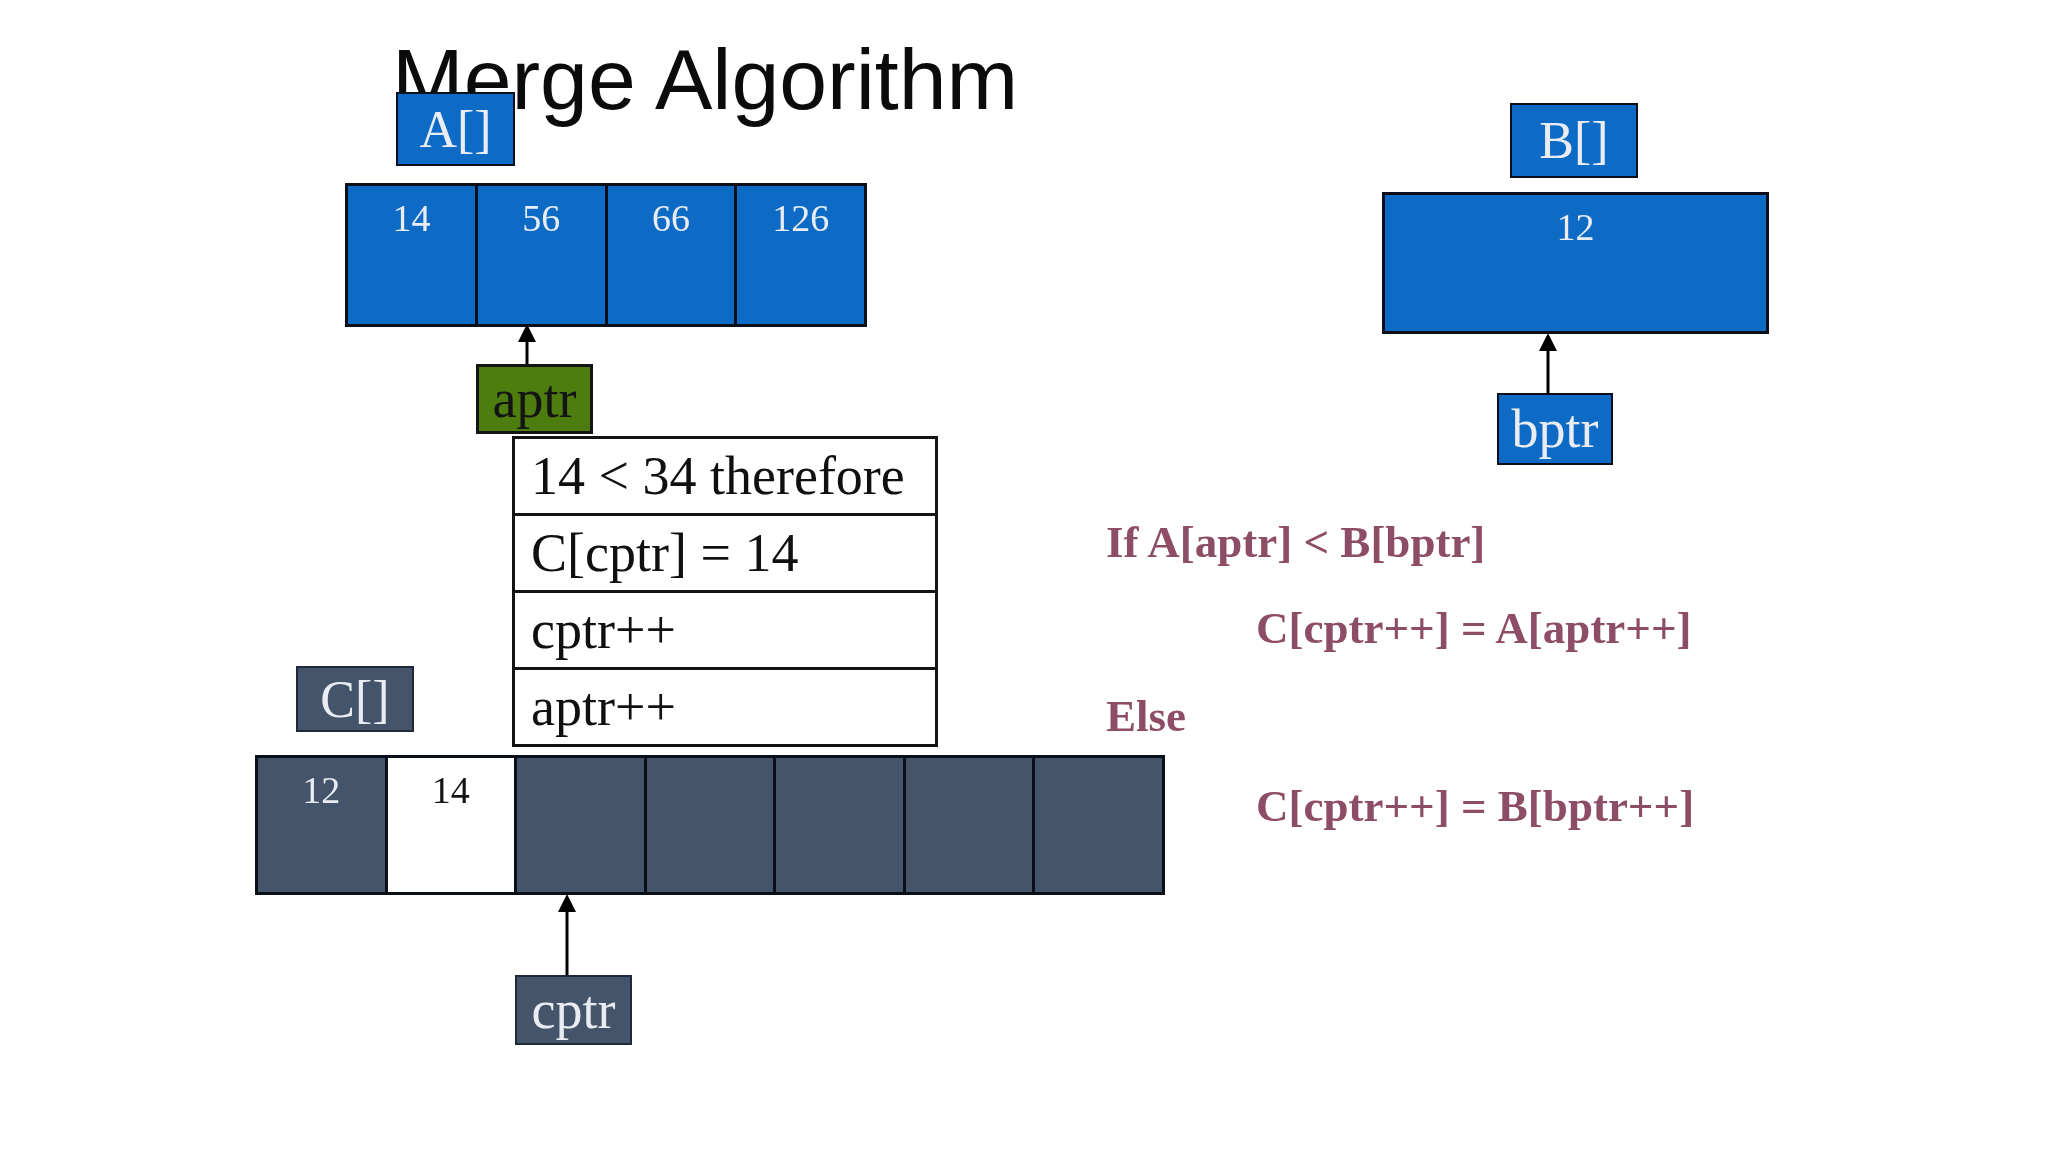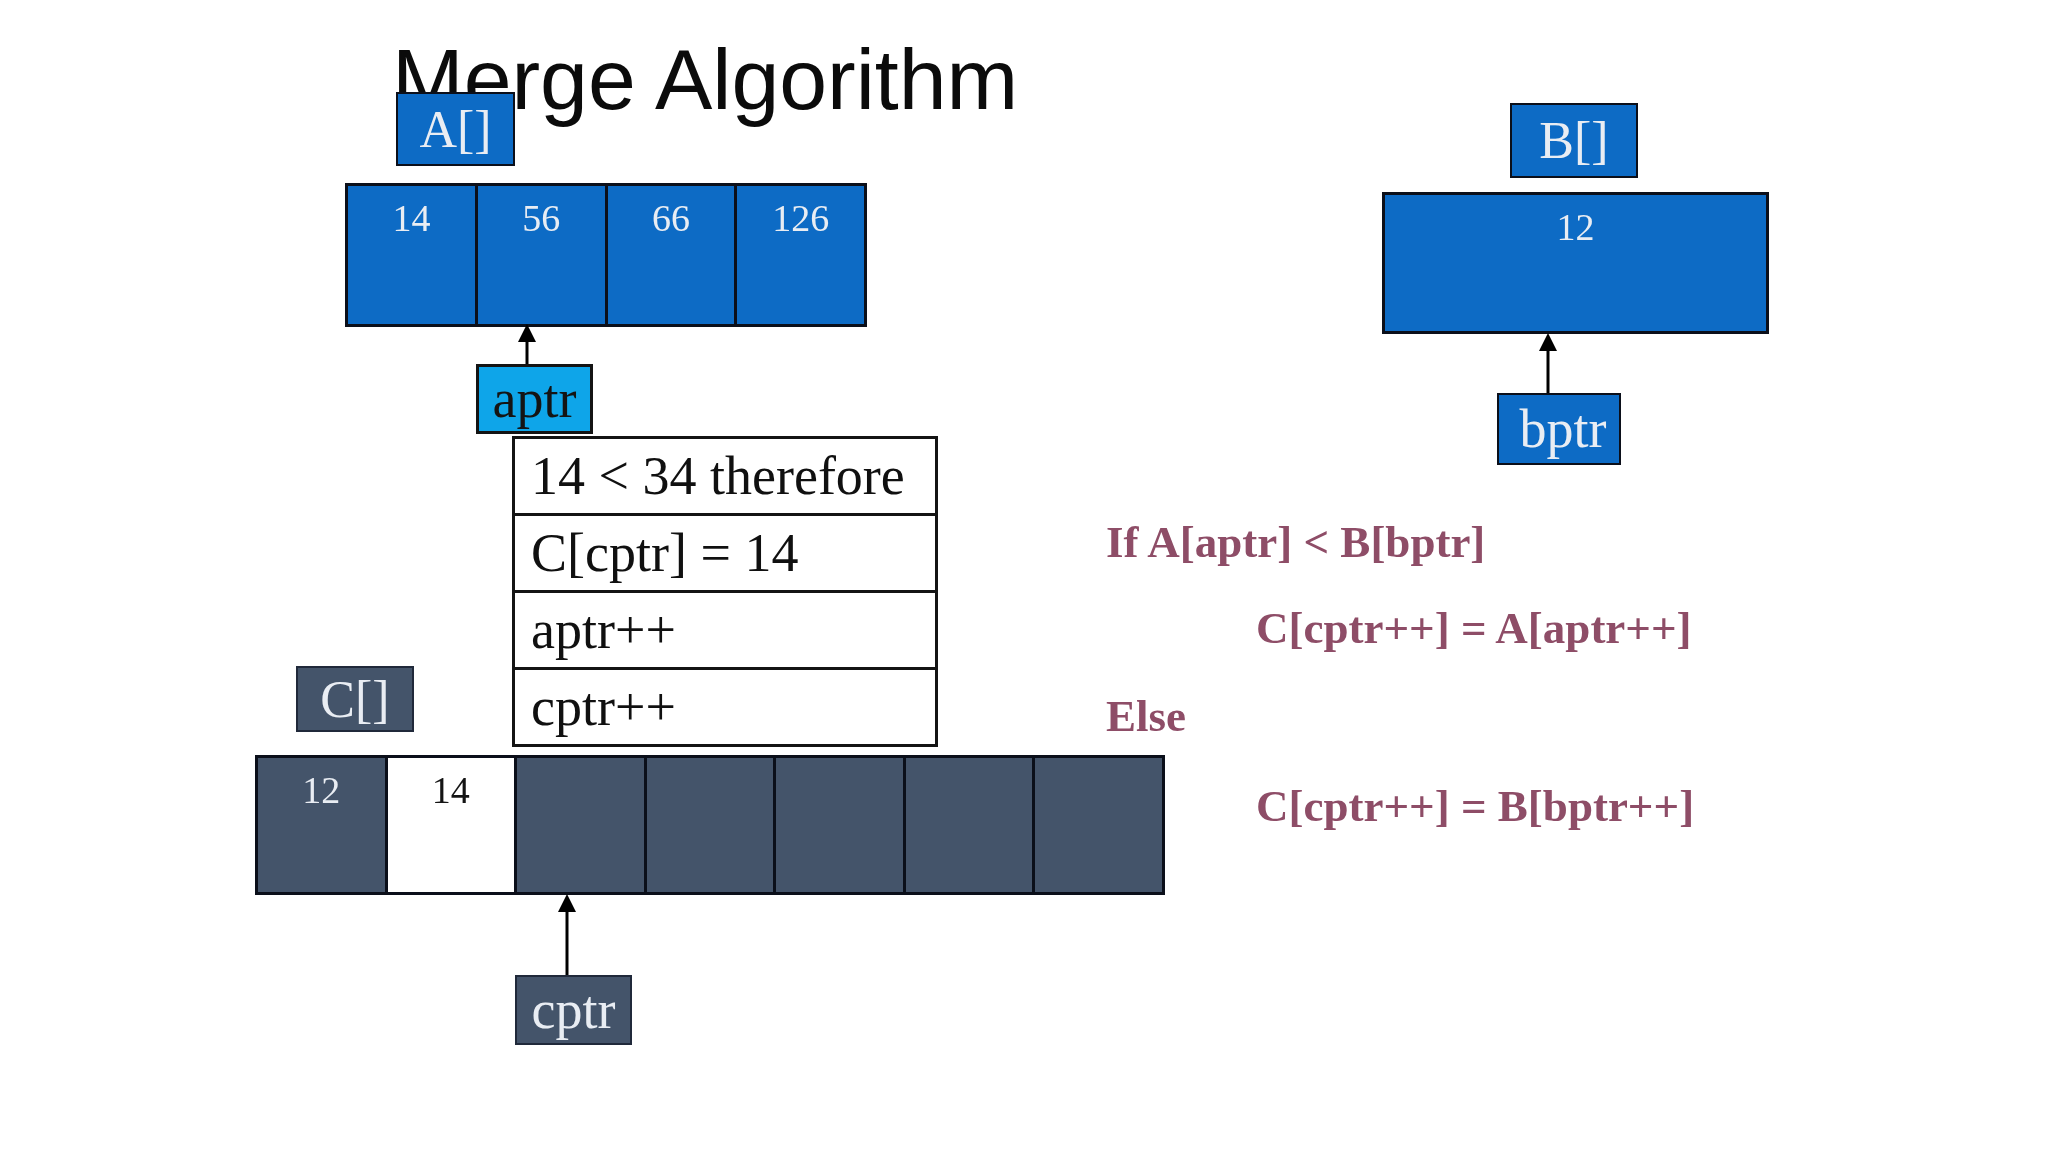--- a/index.html
+++ b/index.html
@@ -45,23 +45,23 @@
   #a-array { left:345px;  top:183px; width:516px; height:138px; }
   #b-array { left:1382px; top:192px; width:381px; height:136px; }
   #c-array { left:255px;  top:755px; width:904px; height:134px; }
 
   
   .ptrbox {
     position:absolute; display:flex; align-items:center; justify-content:center;
     font-size:54px; z-index:3;
   }
   #aptr-box { left:476px;  top:364px; width:111px; height:64px;
-              background:#0ea5e9; color:#141414; border:3px solid #141414; }
+              background:#4d7c0f; color:#141414; border:3px solid #141414; }
   #bptr-box { left:1497px; top:393px; width:112px; height:68px;
-              background:#0d6bc5; color:#e9edf3; border:2px solid #0b0f1a;padding-left:8px; }
+              background:#0d6bc5; color:#e9edf3; border:2px solid #0b0f1a; }
   #cptr-box { left:515px;  top:975px; width:113px; height:66px;
               background:#44546a; color:#e9edf3; border:2px solid #20293a; }
 
   .arrow { position:absolute; z-index:1; }
 
   
   #steps-table {
     position:absolute; left:512px; top:436px; width:420px;
     background:#ffffff; border:3px solid #141414; z-index:2;
   }
@@ -98,22 +98,22 @@
   </div>
   <svg class="arrow" style="left:515px; top:324px;" width="24" height="44" viewBox="0 0 24 44">
     <line x1="12" y1="44" x2="12" y2="14" stroke="#000000" stroke-width="3"></line>
     <polygon points="12,0 3,18 21,18" fill="#000000"></polygon>
   </svg>
   <div id="aptr-box" class="ptrbox">aptr</div>
 
   <div id="steps-table">
     <div class="step-row">14 &lt; 34 therefore</div>
     <div class="step-row">C[cptr] = 14</div>
+    <div class="step-row">cptr++</div>
     <div class="step-row">aptr++</div>
-    <div class="step-row">cptr++</div>
   </div>
 
   <div id="b-label" class="lblbox lbl-blue">B[]</div>
   <div id="b-array" class="array">
     <div class="cell cell-blue">12</div>
   </div>
   <svg class="arrow" style="left:1536px; top:333px;" width="24" height="62" viewBox="0 0 24 62">
     <line x1="12" y1="62" x2="12" y2="14" stroke="#000000" stroke-width="3"></line>
     <polygon points="12,0 3,18 21,18" fill="#000000"></polygon>
   </svg>

